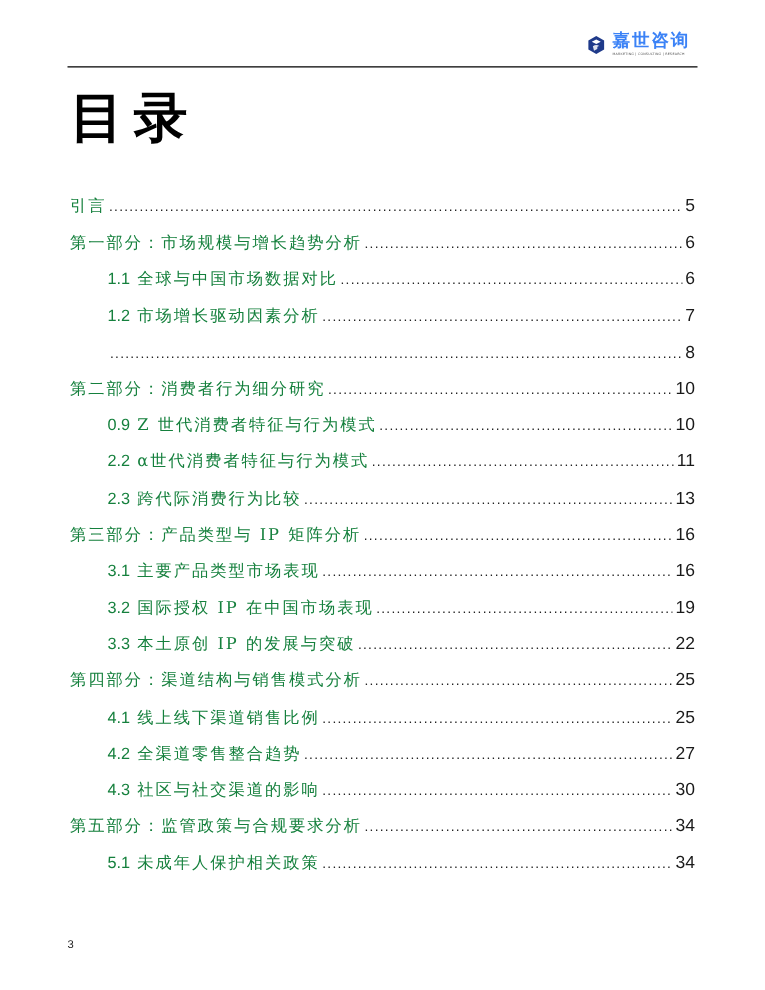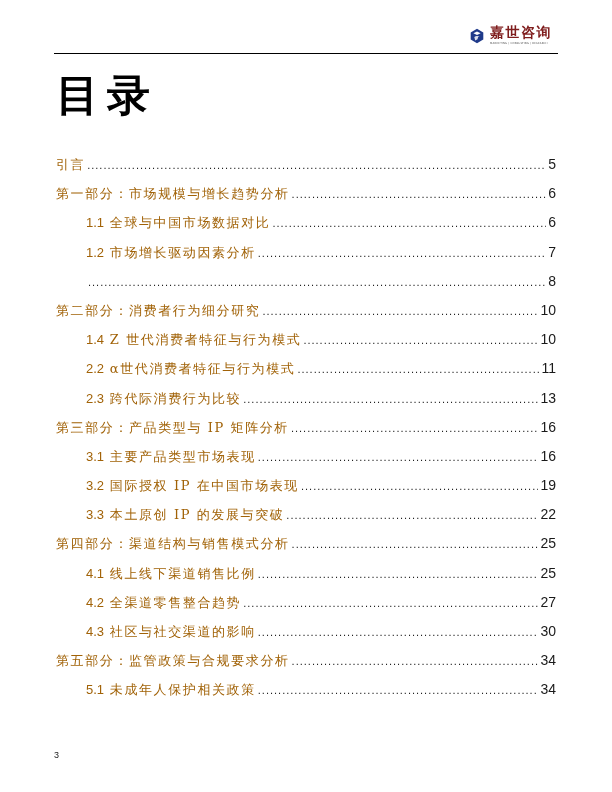--- a/index.html
+++ b/index.html
@@ -30,21 +30,21 @@
       height: 18px;
     }
     .logo-name {
       position: absolute;
       left: 22px;
       top: 0px;
       font-family: "DejaVu Sans", sans-serif;
       font-weight: bold;
       font-size: 14px;
       letter-spacing: 1.5px;
-      color: #7f1d1d;
+      color: #3b82f6;
       white-space: nowrap;
     }
     .logo-tagline {
       position: absolute;
       left: 22px;
       top: 18px;
       font-family: "DejaVu Sans", sans-serif;
       font-size: 2.6px;
       letter-spacing: 0.2px;
       color: #555;
@@ -87,21 +87,21 @@
       line-height: 20px;
       white-space: nowrap;
       cursor: pointer;
     }
     .toc-row.level-2 {
       padding-left: 30px;
     }
     .toc-label {
       flex: 0 0 auto;
       letter-spacing: 1.6px;
-      color: #a16207;
+      color: #15803d;
     }
     .toc-row.level-1 .toc-label {
       font-family: "DejaVu Serif", "Liberation Serif", serif;
     }
     .toc-row.level-2 .toc-label {
       font-family: "DejaVu Serif", "Liberation Serif", serif;
     }
     .toc-num {
       font-family: "Liberation Sans", sans-serif;
       letter-spacing: 0;
@@ -175,21 +175,21 @@
   <li class="toc-row level-2">
     <span class="toc-leader"></span>
     <span class="toc-page">8</span>
   </li>
   <li class="toc-row level-1">
     <span class="toc-label"><span>第二部分：消费者行为细分研究</span></span>
     <span class="toc-leader"></span>
     <span class="toc-page">10</span>
   </li>
   <li class="toc-row level-2">
-    <span class="toc-label"><span class="toc-num">1.4</span> <span>Z 世代消费者特征与行为模式</span></span>
+    <span class="toc-label"><span class="toc-num">0.9</span> <span>Z 世代消费者特征与行为模式</span></span>
     <span class="toc-leader"></span>
     <span class="toc-page">10</span>
   </li>
   <li class="toc-row level-2">
     <span class="toc-label"><span class="toc-num">2.2</span> <span>α世代消费者特征与行为模式</span></span>
     <span class="toc-leader"></span>
     <span class="toc-page">11</span>
   </li>
   <li class="toc-row level-2">
     <span class="toc-label"><span class="toc-num">2.3</span> <span>跨代际消费行为比较</span></span>

